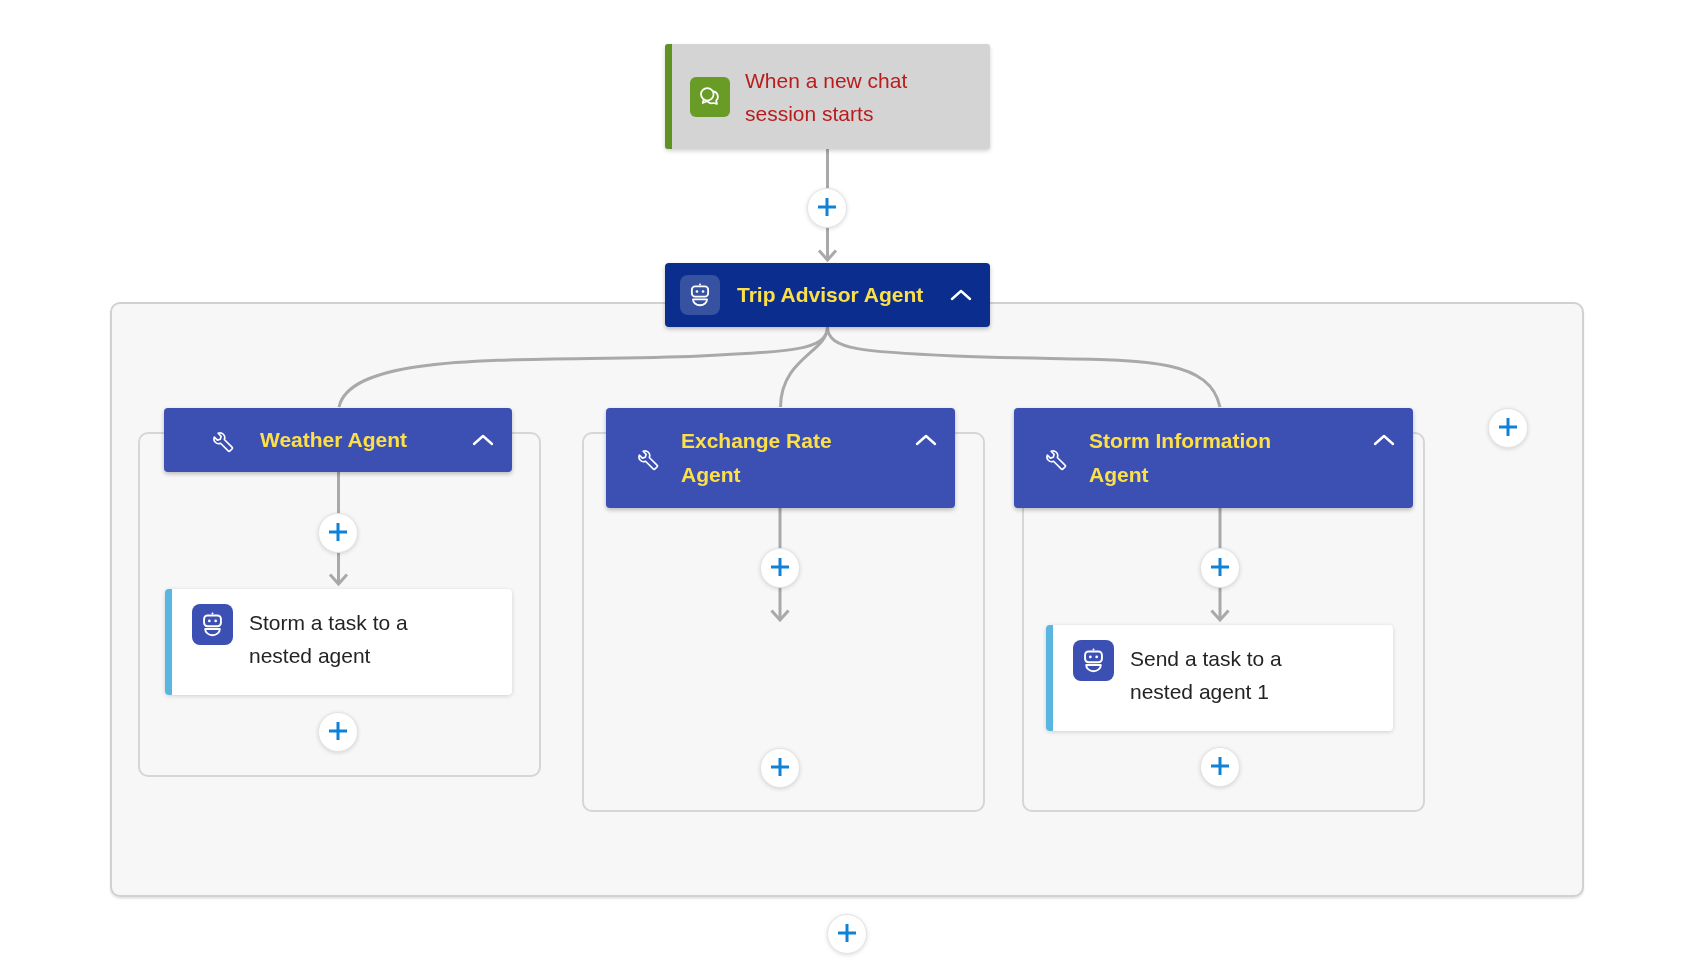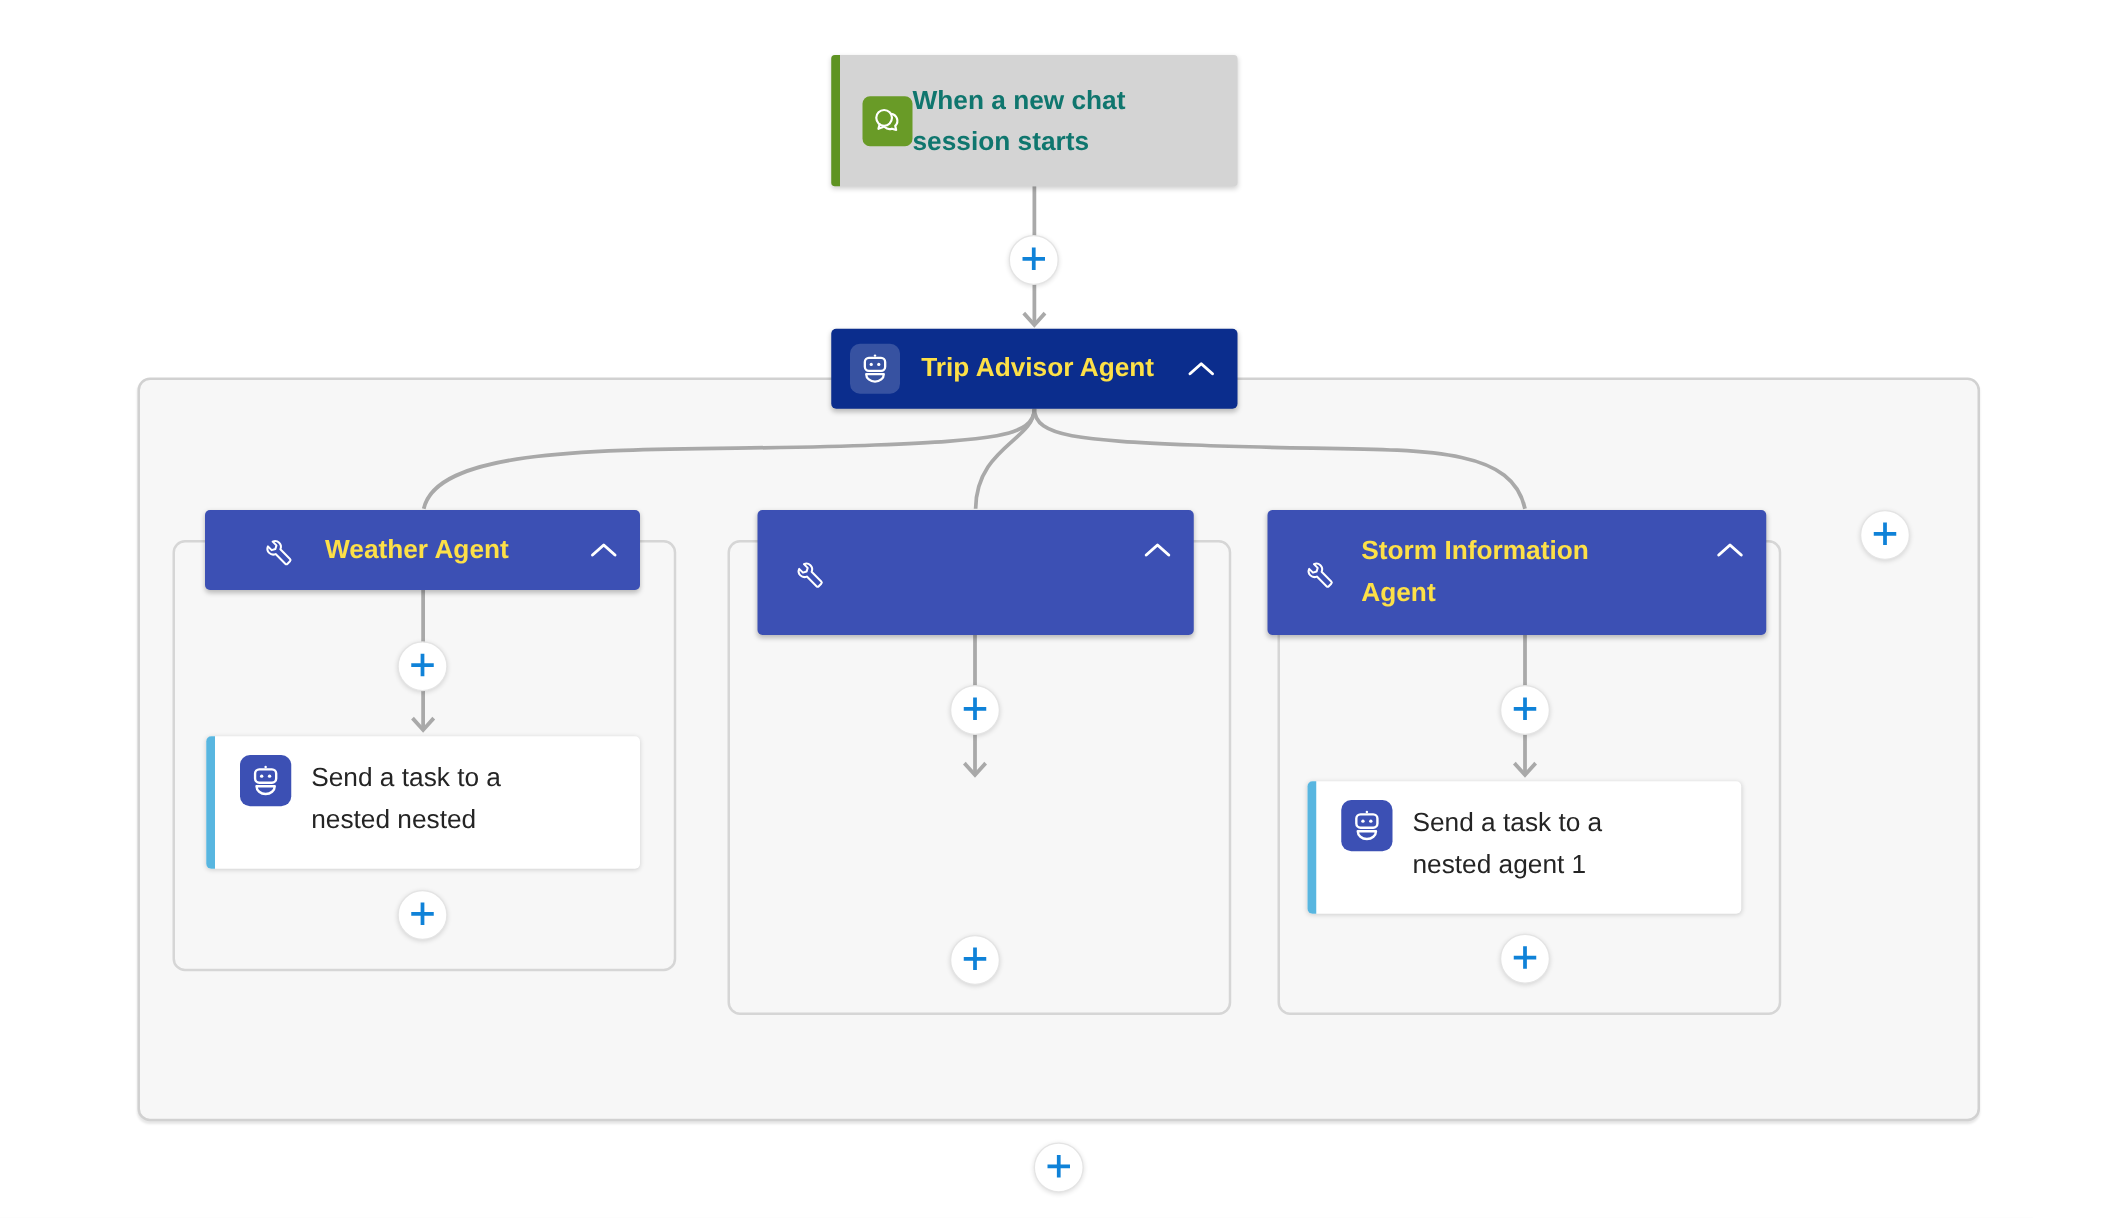--- a/index.html
+++ b/index.html
@@ -24,21 +24,21 @@
   svg.connectors{position:absolute;left:0;top:0;z-index:3;}
   .conn{stroke:var(--connector-gray,#a9a9a9);stroke-width:3;fill:none;}
   
   .trigger-card{
     position:absolute;background:var(--trigger-gray,#d4d4d4);border-radius:3px;
     display:flex;align-items:center;box-shadow:0 2px 4px rgba(0,0,0,.18);
     z-index:4;cursor:pointer;box-sizing:border-box;
   }
   .trigger-accent{position:absolute;left:0;top:0;bottom:0;width:7px;
     background:#5e9322;border-radius:3px 0 0 3px;}
-  .trigger-title{font-size:21px;font-weight:700;color:#0f766e;
+  .trigger-title{margin-left:15px;font-size:21px;font-weight:400;color:#b91c1c;
     line-height:33px;width:180px;}
   
   .icon-tile{display:flex;align-items:center;justify-content:center;flex:none;}
   .tile-green{width:40px;height:40px;border-radius:6px;
     background:var(--trigger-green,#699b27);margin-left:25px;}
   .tile-root-robot{width:40px;height:40px;border-radius:8px;
     background:rgba(255,255,255,.18);margin-left:15px;}
   .tile-action-robot{width:41px;height:41px;border-radius:8px;
     background:var(--agent-blue,#3c50b4);margin-left:27px;}
   
@@ -152,20 +152,21 @@
       </span>
     </button>
   </div>
 
   <div class="agent-card branch-card" style="left:606px;top:408px;width:349px;height:100px">
     <span class="icon-tile wrench-two">
       <svg width="26" height="26" viewBox="0 0 24 24" fill="none" stroke="#ffffff" stroke-width="1.5" stroke-linejoin="round">
         <path d="M20.3 18.6 L13.2 11.5 C13.9 9.9 13.6 8 12.3 6.7 C11 5.4 9.1 5.1 7.5 5.8 L10.3 8.6 L9.5 11.3 L6.8 12.1 L4 9.3 C3.3 10.9 3.6 12.8 4.9 14.1 C6.2 15.4 8.1 15.7 9.7 15 L16.8 22.1 C17.3 22.6 18 22.6 18.5 22.1 L20.3 20.3 C20.8 19.8 20.8 19.1 20.3 18.6 Z"></path>
       </svg>
     </span>
+    <div class="agent-title w200 ml20">Exchange Rate Agent</div>
     <button class="chevron-btn" style="top:32px">
       <span>
         <svg width="22" height="12" viewBox="0 0 22 12" fill="none" stroke="#ffffff" stroke-width="2.4" stroke-linecap="round" stroke-linejoin="round">
           <path d="M2 10 L11 2 L20 10"></path>
         </svg>
       </span>
     </button>
   </div>
 
   <div class="agent-card branch-card" style="left:1014px;top:408px;width:399px;height:100px">
@@ -188,21 +189,21 @@
     <div class="action-accent"></div>
     <span class="icon-tile tile-action-robot">
       <svg width="27" height="27" viewBox="0 0 24 24" fill="none" stroke="#ffffff" stroke-width="1.7" stroke-linejoin="round">
         <rect x="11.1" y="1.4" width="1.8" height="1.8" rx="0.9" fill="#ffffff" stroke="none"></rect>
         <rect x="4.5" y="4" width="15" height="9.5" rx="3"></rect>
         <circle cx="9.2" cy="8.8" r="1.2" fill="#ffffff" stroke="none"></circle>
         <circle cx="14.8" cy="8.8" r="1.2" fill="#ffffff" stroke="none"></circle>
         <path d="M5.5 16 a6.5 5.5 0 0 0 13 0 z"></path>
       </svg>
     </span>
-    <div class="action-title">Send a task to a nested nested</div>
+    <div class="action-title">Storm a task to a nested agent</div>
   </div>
 
 
   <div class="action-card" style="left:1046px;top:625px;width:347px;height:106px">
     <div class="action-accent"></div>
     <span class="icon-tile tile-action-robot">
       <svg width="27" height="27" viewBox="0 0 24 24" fill="none" stroke="#ffffff" stroke-width="1.7" stroke-linejoin="round">
         <rect x="11.1" y="1.4" width="1.8" height="1.8" rx="0.9" fill="#ffffff" stroke="none"></rect>
         <rect x="4.5" y="4" width="15" height="9.5" rx="3"></rect>
         <circle cx="9.2" cy="8.8" r="1.2" fill="#ffffff" stroke="none"></circle>

